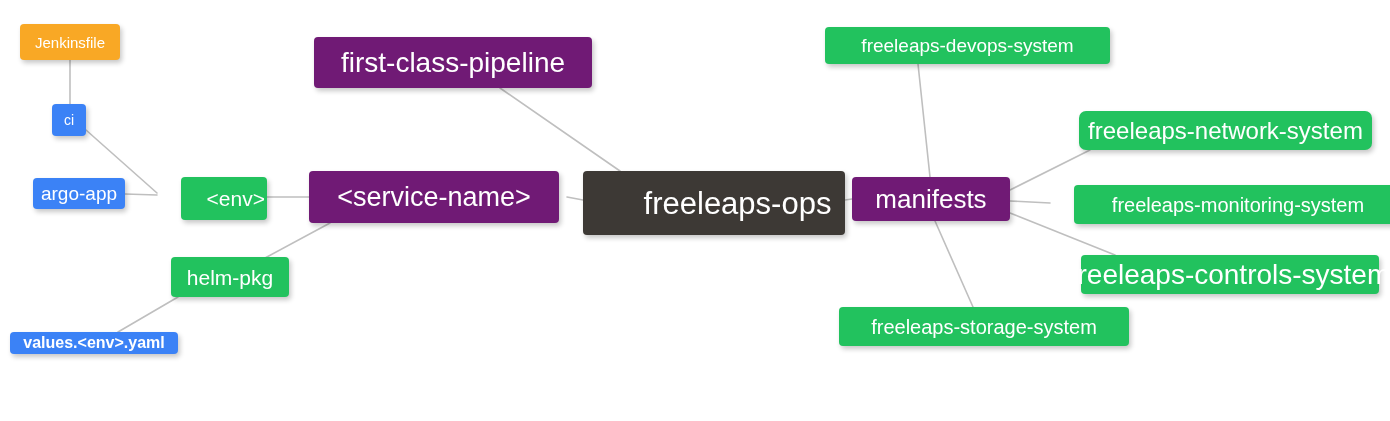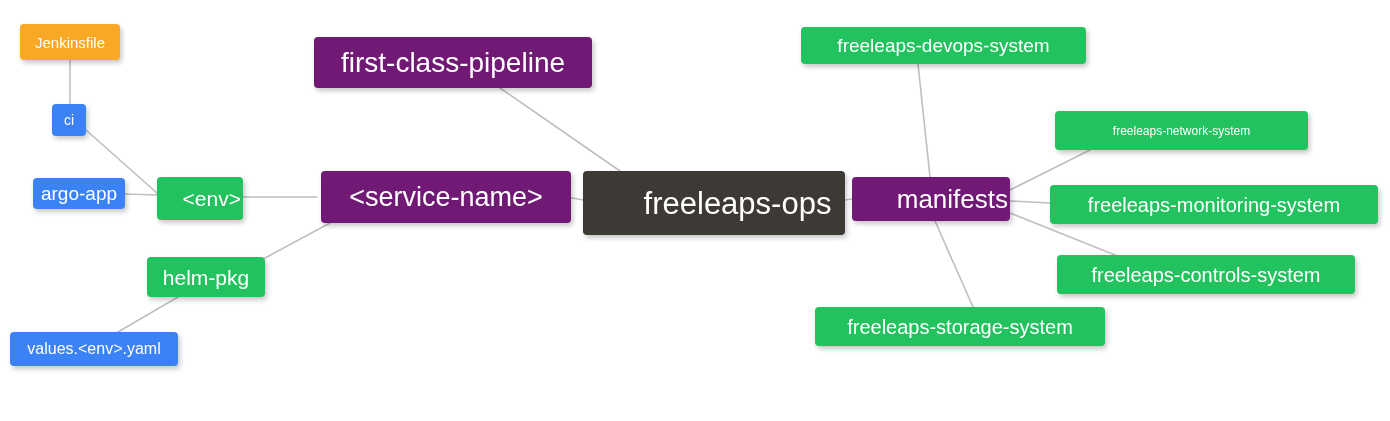--- a/index.html
+++ b/index.html
@@ -41,21 +41,21 @@
     cursor: pointer;
     user-select: none;
   }
   .node > .node-label {
     display: block;
     padding: 0 2px;
   }
   
   .c-root   { background: #3d3935; }
   .c-blue   { background: #701a75; }
-  .c-green  { background: #22c25e; }
+  .c-green  { background: #22c25e; margin-left: 24px; }
   .c-orange { background: #f9a825; }
   .c-red    { background: #3b82f6; }
 </style>
 </head>
 <body>
 
 <div id="canvas">
   <svg id="edge-layer" viewBox="0 0 1390 421" width="1390" height="421" xmlns="http://www.w3.org/2000/svg">
       <line x1="70" y1="60" x2="70" y2="104" stroke="#bfbfbf" stroke-width="1.6" stroke-linecap="round"></line>
       <line x1="86" y1="130" x2="157" y2="193" stroke="#bfbfbf" stroke-width="1.6" stroke-linecap="round"></line>
@@ -81,44 +81,44 @@
       </div>
       <div class="node c-red" style="left: 33px; top: 178px; width: 92px; height: 31px; font-size: 19px;">
         <span class="node-label">argo-app</span>
       </div>
       <div class="node c-green" style="left: 157px; top: 177px; width: 86px; height: 43px; font-size: 21px; justify-content: flex-end;">
         <span class="node-label">&lt;env&gt;</span>
       </div>
       <div class="node c-green" style="left: 147px; top: 257px; width: 118px; height: 40px; font-size: 21px;">
         <span class="node-label">helm-pkg</span>
       </div>
-      <div class="node c-red" style="left: 10px; top: 332px; width: 168px; height: 34px; font-size: 16px;">
+      <div class="node c-red" style="left: 10px; top: 332px; width: 168px; height: 22px; font-size: 16px; font-weight: bold;">
         <span class="node-label">values.&lt;env&gt;.yaml</span>
       </div>
       <div class="node c-blue" style="left: 314px; top: 37px; width: 278px; height: 51px; font-size: 28px;">
         <span class="node-label">first-class-pipeline</span>
       </div>
-      <div class="node c-blue" style="left: 321px; top: 171px; width: 250px; height: 52px; font-size: 27px;">
+      <div class="node c-blue" style="left: 309px; top: 171px; width: 250px; height: 52px; font-size: 27px;">
         <span class="node-label">&lt;service-name&gt;</span>
       </div>
       <div class="node c-root" style="left: 583px; top: 171px; width: 262px; height: 64px; font-size: 31px; padding-left: 47px;">
         <span class="node-label">freeleaps-ops</span>
       </div>
-      <div class="node c-blue" style="left: 852px; top: 177px; width: 158px; height: 44px; font-size: 26px; justify-content: flex-end;">
+      <div class="node c-blue" style="left: 852px; top: 177px; width: 158px; height: 44px; font-size: 26px;">
         <span class="node-label">manifests</span>
       </div>
       <div class="node c-green" style="left: 801px; top: 27px; width: 285px; height: 37px; font-size: 19px;">
         <span class="node-label">freeleaps-devops-system</span>
       </div>
-      <div class="node c-green" style="left: 1055px; top: 111px; width: 253px; height: 39px; font-size: 12px;">
+      <div class="node c-green" style="left: 1055px; top: 111px; width: 293px; height: 39px; font-size: 24px; border-radius: 7px;">
         <span class="node-label">freeleaps-network-system</span>
       </div>
       <div class="node c-green" style="left: 1050px; top: 185px; width: 328px; height: 39px; font-size: 20px;">
         <span class="node-label">freeleaps-monitoring-system</span>
       </div>
-      <div class="node c-green" style="left: 1057px; top: 255px; width: 298px; height: 39px; font-size: 20px;">
+      <div class="node c-green" style="left: 1057px; top: 255px; width: 298px; height: 39px; font-size: 28px;">
         <span class="node-label">freeleaps-controls-system</span>
       </div>
       <div class="node c-green" style="left: 815px; top: 307px; width: 290px; height: 39px; font-size: 20px;">
         <span class="node-label">freeleaps-storage-system</span>
       </div>
     </div>
 </div>
 
 </body></html>

